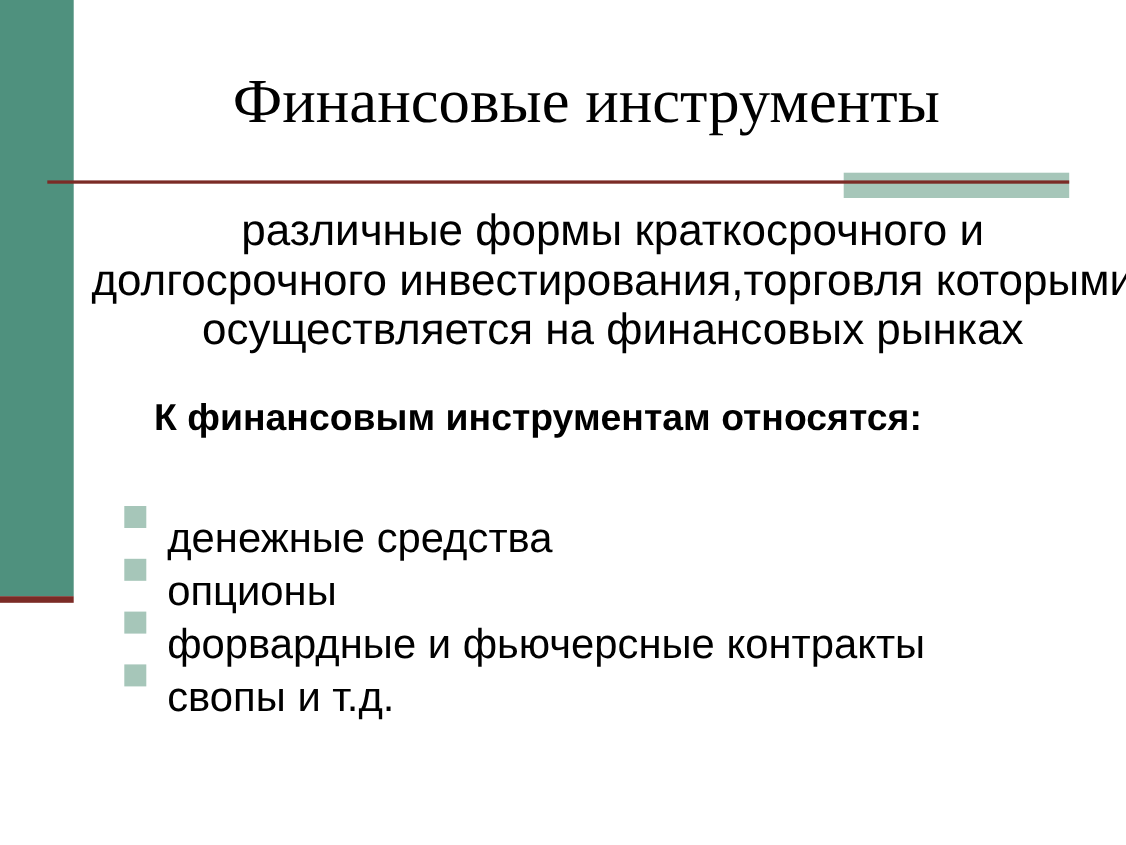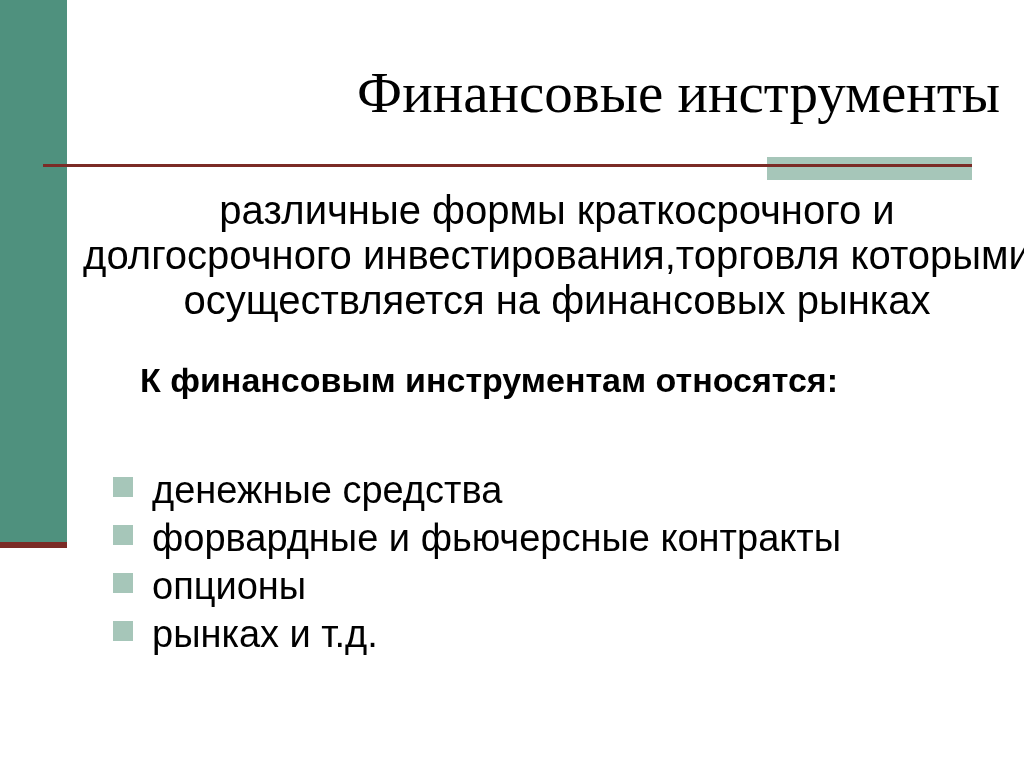--- a/index.html
+++ b/index.html
@@ -36,21 +36,21 @@
   .divider {
     position: absolute;
     left: 43px; top: 164px;
     width: 929px; height: 3px;
     background: #7B2B26;
   }
   .slide-title {
     position: absolute;
     left: 66px; top: 62px;
     width: 934px;
-    text-align: right;
+    text-align: center;
     font-family: "Liberation Serif", serif;
     font-size: 57px;
     font-weight: 400;
     line-height: 1.1;
     color: #000000;
     white-space: nowrap;
   }
   .definition {
     position: absolute;
     left: 47px; top: 188px;
@@ -68,21 +68,20 @@
     line-height: 1.1;
     white-space: nowrap;
   }
   .bullet-list {
     position: absolute;
     left: 113px; top: 466px;
     width: 880px;
   }
   .bullet-item {
     display: flex;
-    align-items: center;
     height: 48px;
     font-size: 38px;
     line-height: 48px;
     white-space: nowrap;
   }
   .bullet-square {
     flex: 0 0 auto;
     width: 20px; height: 20px;
     margin-right: 19px;
     background: #A6C6B9;
@@ -107,23 +106,23 @@
 
 <div class="subheading">К финансовым инструментам относятся:</div>
 
 <div class="bullet-list">
   <div class="bullet-item">
     <span class="bullet-square"></span>
     <span>денежные средства</span>
   </div>
   <div class="bullet-item">
     <span class="bullet-square"></span>
+    <span>опционы</span>
+  </div>
+  <div class="bullet-item">
+    <span class="bullet-square"></span>
     <span>форвардные и фьючерсные контракты</span>
   </div>
   <div class="bullet-item">
     <span class="bullet-square"></span>
-    <span>опционы</span>
-  </div>
-  <div class="bullet-item">
-    <span class="bullet-square"></span>
-    <span>рынках и т.д.</span>
+    <span>свопы и т.д.</span>
   </div>
 </div>
 
 </body></html>

